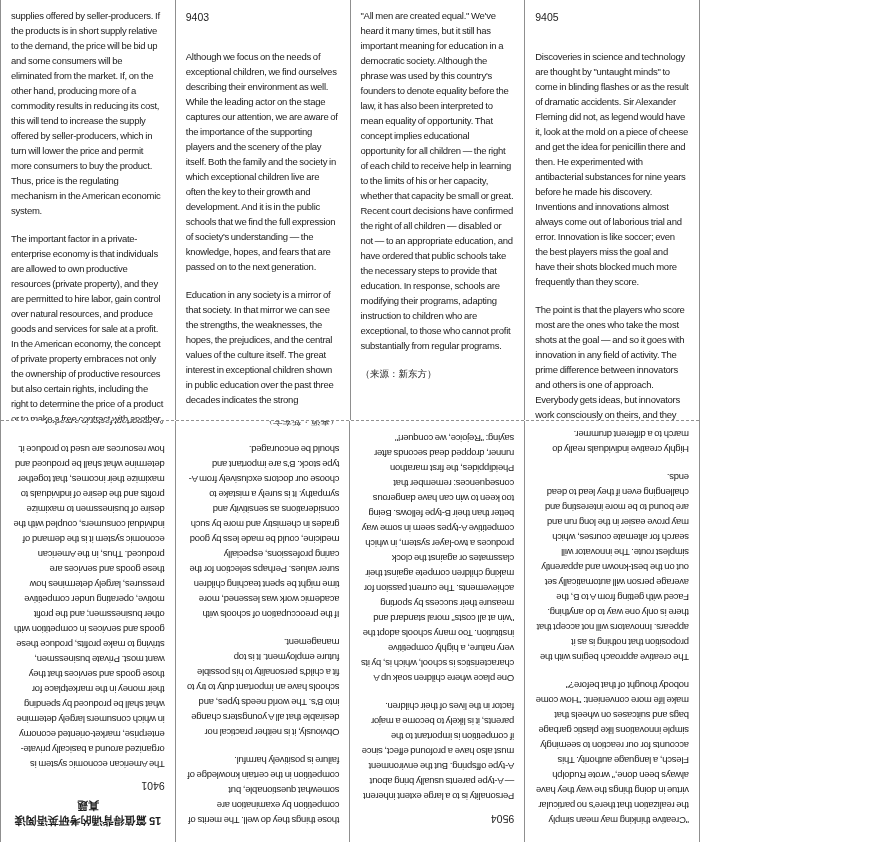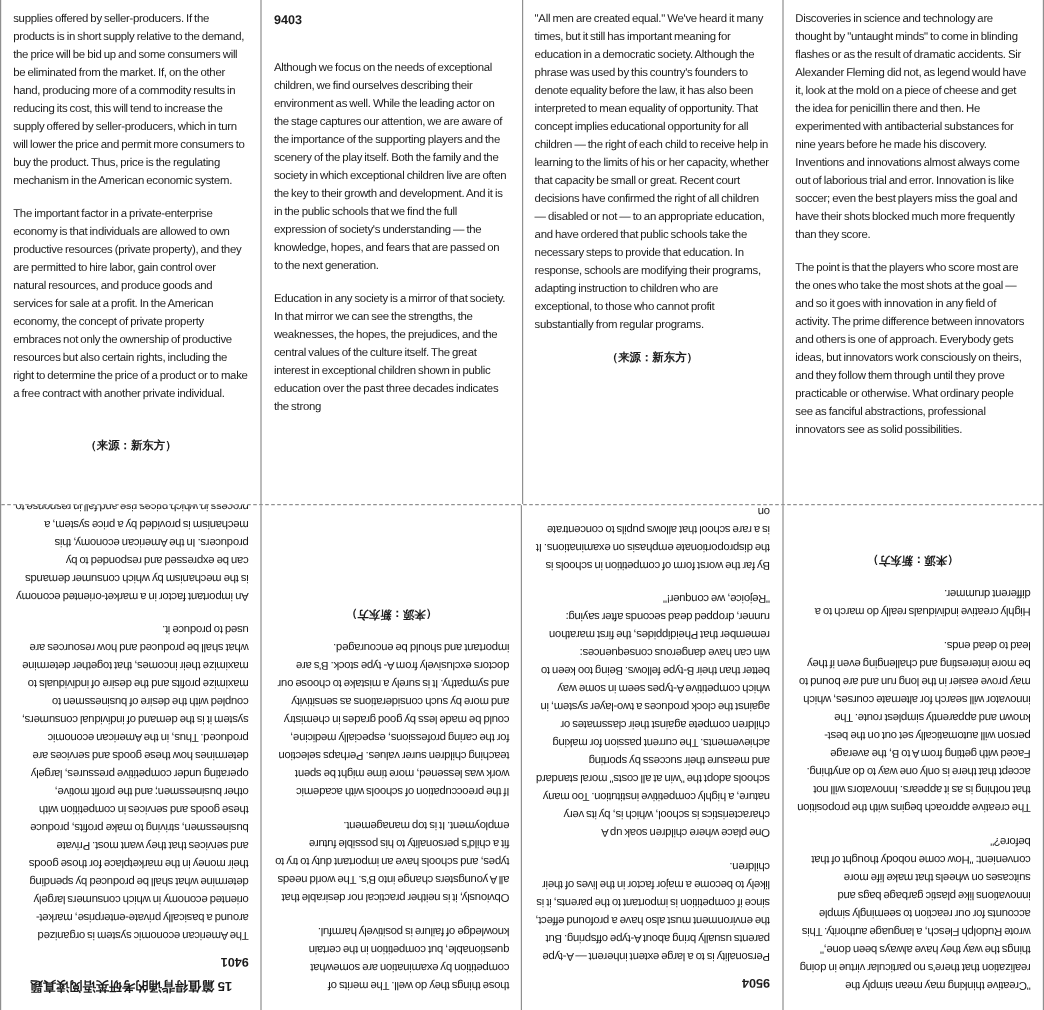--- a/index.html
+++ b/index.html
@@ -1,18 +1,18 @@
 <!DOCTYPE html>
 <html><head>
 <meta charset="utf-8">
 <style>
   html, body { margin: 0; padding: 0; background: #ffffff; }
   .page {
     position: relative;
-    width: 870px; height: 842px;
+    width: 700px; height: 842px;
     background: #ffffff;
     color: #1b1b1b;
     font-family: "Liberation Sans", "DejaVu Sans", sans-serif;
     border-left: 1px solid #8f8f8f;
     border-right: 1px solid #8f8f8f;
     box-sizing: border-box;
     overflow: hidden;
   }
   .half { display: flex; height: 421px; box-sizing: border-box; }
   .half-top { border-bottom: 1px dashed #909090; }
@@ -26,35 +26,35 @@
     font-size: 9.5px;
     line-height: 15px;
     letter-spacing: -0.25px;
     word-spacing: -0.5px;
     text-align: left;
   }
   .col:last-child { border-right: none; }
   .half-bottom .col { padding-top: 14px; }
   p.para { margin: 0 0 13px 0; }
   .pid {
-    font-weight: bold;
+    font-weight: normal;
     font-size: 10.5px;
     letter-spacing: 0;
     margin: 2px 0 24px 0;
   }
   .pid-tight { margin-bottom: 7px; }
   .pid-mini { margin-bottom: 6px; }
   .booklet-title {
     font-weight: bold;
     font-size: 11px;
     letter-spacing: 0;
     text-align: center;
     margin: 0 0 5px 0;
   }
-  .src { font-weight: bold; margin: 0; letter-spacing: 0; text-align: center; }
+  .src { font-weight: normal; margin: 0; letter-spacing: 0; }
   .src-gap-lg { margin-top: 28px; }
   .src-gap { margin-top: 10px; }
 </style>
 </head>
 <body>
 
 <div class="page">
 
   <div class="half half-top">
 
@@ -69,20 +69,21 @@
       <p class="para">Although we focus on the needs of exceptional children, we find ourselves describing their environment as well. While the leading actor on the stage captures our attention, we are aware of the importance of the supporting players and the scenery of the play itself. Both the family and the society in which exceptional children live are often the key to their growth and development. And it is in the public schools that we find the full expression of society's understanding — the knowledge, hopes, and fears that are passed on to the next generation.</p>
       <p class="para">Education in any society is a mirror of that society. In that mirror we can see the strengths, the weaknesses, the hopes, the prejudices, and the central values of the culture itself. The great interest in exceptional children shown in public education over the past three decades indicates the strong</p>
     </div>
 
     <div class="col">
       <p class="para">"All men are created equal." We've heard it many times, but it still has important meaning for education in a democratic society. Although the phrase was used by this country's founders to denote equality before the law, it has also been interpreted to mean equality of opportunity. That concept implies educational opportunity for all children — the right of each child to receive help in learning to the limits of his or her capacity, whether that capacity be small or great. Recent court decisions have confirmed the right of all children — disabled or not — to an appropriate education, and have ordered that public schools take the necessary steps to provide that education. In response, schools are modifying their programs, adapting instruction to children who are exceptional, to those who cannot profit substantially from regular programs.</p>
       <p class="src src-gap">（来源：新东方）</p>
     </div>
 
     <div class="col">
+      <div class="pid">9405</div>
       <p class="para">Discoveries in science and technology are thought by "untaught minds" to come in blinding flashes or as the result of dramatic accidents. Sir Alexander Fleming did not, as legend would have it, look at the mold on a piece of cheese and get the idea for penicillin there and then. He experimented with antibacterial substances for nine years before he made his discovery. Inventions and innovations almost always come out of laborious trial and error. Innovation is like soccer; even the best players miss the goal and have their shots blocked much more frequently than they score.</p>
       <p class="para">The point is that the players who score most are the ones who take the most shots at the goal — and so it goes with innovation in any field of activity. The prime difference between innovators and others is one of approach. Everybody gets ideas, but innovators work consciously on theirs, and they follow them through until they prove practicable or otherwise. What ordinary people see as fanciful abstractions, professional innovators see as solid possibilities.</p>
     </div>
 
   </div>
 
   <div class="half half-bottom">
 
     <div class="col">
       <p class="para">"Creative thinking may mean simply the realization that there's no particular virtue in doing things the way they have always been done," wrote Rudolph Flesch, a language authority. This accounts for our reaction to seemingly simple innovations like plastic garbage bags and suitcases on wheels that make life more convenient: "How come nobody thought of that before?"</p>

